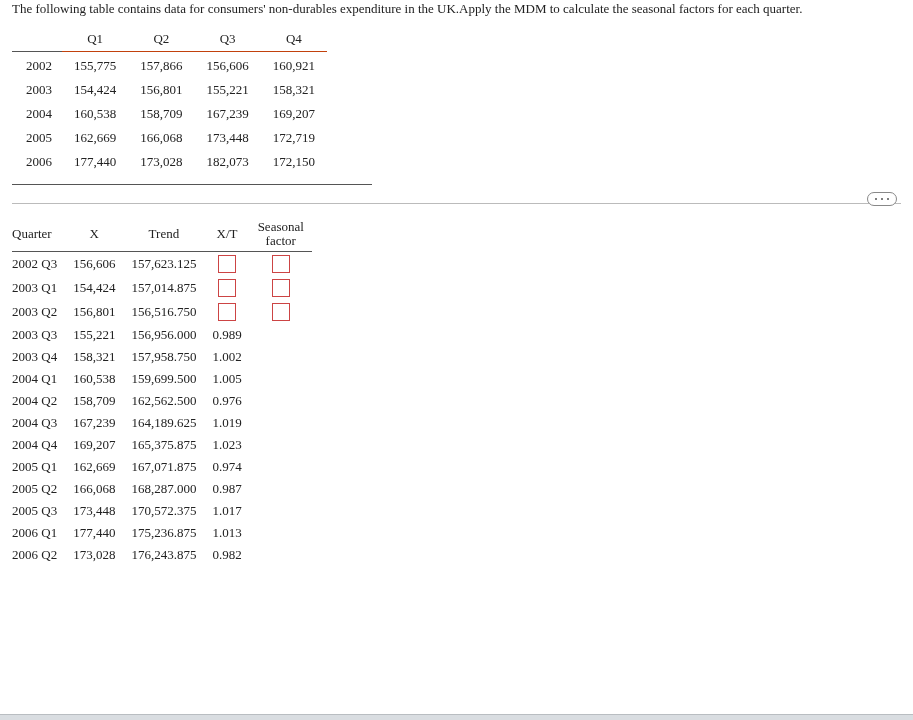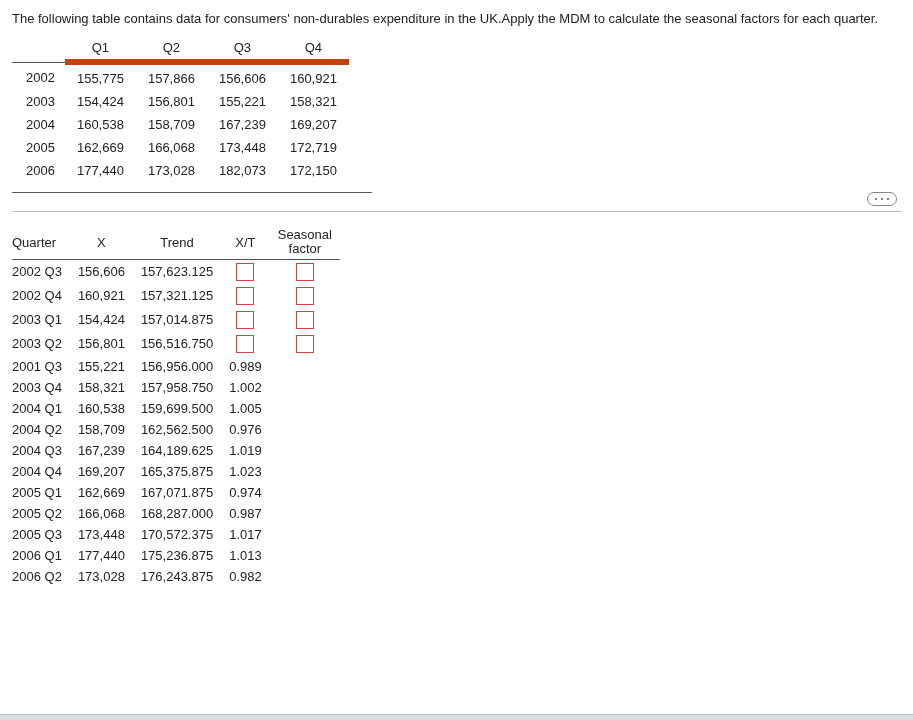--- a/index.html
+++ b/index.html
@@ -9,41 +9,42 @@
     font-family: Arial, sans-serif;
     font-size: 13px;
     color: #222;
     background: #fff;
     width: 913px;
     height: 720px;
     overflow: hidden;
     position: relative;
   }
   .container {
-    padding: 11px 12px;
+    padding: 1px 12px;
+    font-family: Liberation Serif, serif;
   }
   .prompt {
     margin-bottom: 10px;
   }
   .data-table {
     border-collapse: collapse;
     margin-bottom: 10px;
   }
   .data-table th, .data-table td {
     padding: 4px 12px;
     text-align: right;
     font-weight: normal;
   }
   .data-table .year {
     text-align: center;
     padding-left: 14px;
     padding-right: 10px;
   }
   .data-table thead th {
-    border-bottom: 6px solid #c2410c;
+    border-bottom: 1px solid #c2410c;
     text-align: center;
   }
   .data-table thead th:first-child {
     border-bottom: 1px solid #555;
   }
   .data-table tr:first-child td { padding-top: 6px; }
   .hr-full {
     border: none;
     border-top: 1px solid #555;
     margin: 4px 0 0 0;
@@ -187,42 +188,35 @@
     </thead>
     <tbody id="sf-rows">
         <tr>
           <td class="q">2002 Q3</td>
           <td>156,606</td>
           <td>157,623.125</td>
           <td style="text-align:center"><span class="input-box"></span></td>
           <td style="text-align:center"><span class="input-box"></span></td>
         </tr>
         <tr>
-          <td class="q">2002 Q4</td>
-          <td>160,921</td>
-          <td>157,321.125</td>
-          <td style="text-align:center"><span class="input-box"></span></td>
-          <td style="text-align:center"><span class="input-box"></span></td>
-        </tr>
-        <tr>
           <td class="q">2003 Q1</td>
           <td>154,424</td>
           <td>157,014.875</td>
           <td style="text-align:center"><span class="input-box"></span></td>
           <td style="text-align:center"><span class="input-box"></span></td>
         </tr>
         <tr>
           <td class="q">2003 Q2</td>
           <td>156,801</td>
           <td>156,516.750</td>
           <td style="text-align:center"><span class="input-box"></span></td>
           <td style="text-align:center"><span class="input-box"></span></td>
         </tr>
         <tr>
-          <td class="q">2001 Q3</td>
+          <td class="q">2003 Q3</td>
           <td>155,221</td>
           <td>156,956.000</td>
           <td>0.989</td>
           <td></td>
         </tr>
         <tr>
           <td class="q">2003 Q4</td>
           <td>158,321</td>
           <td>157,958.750</td>
           <td>1.002</td>

